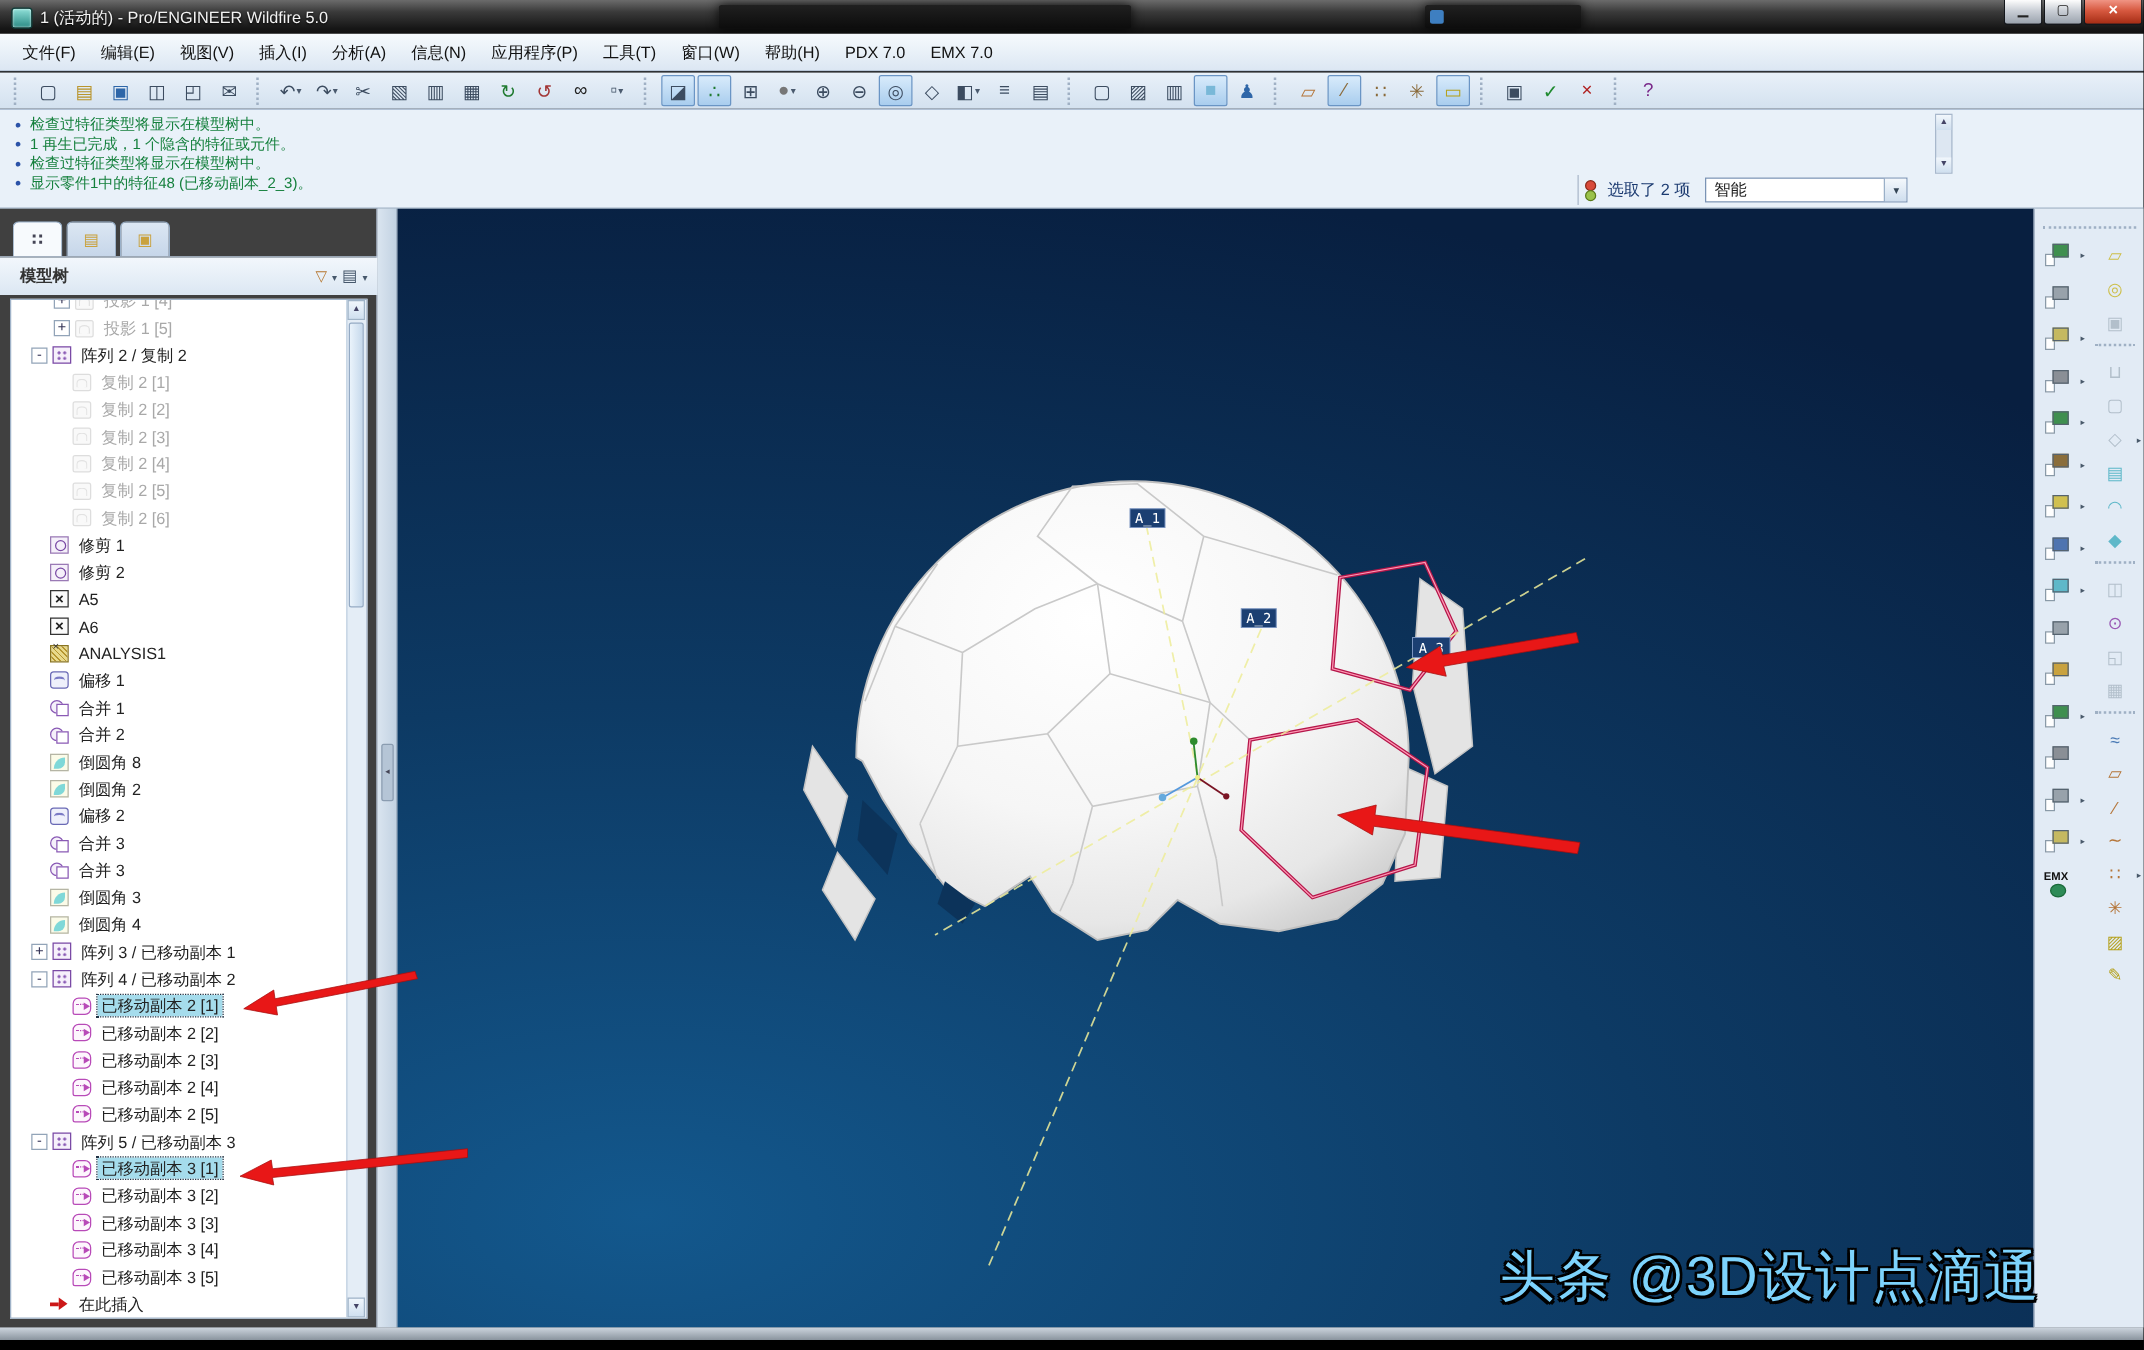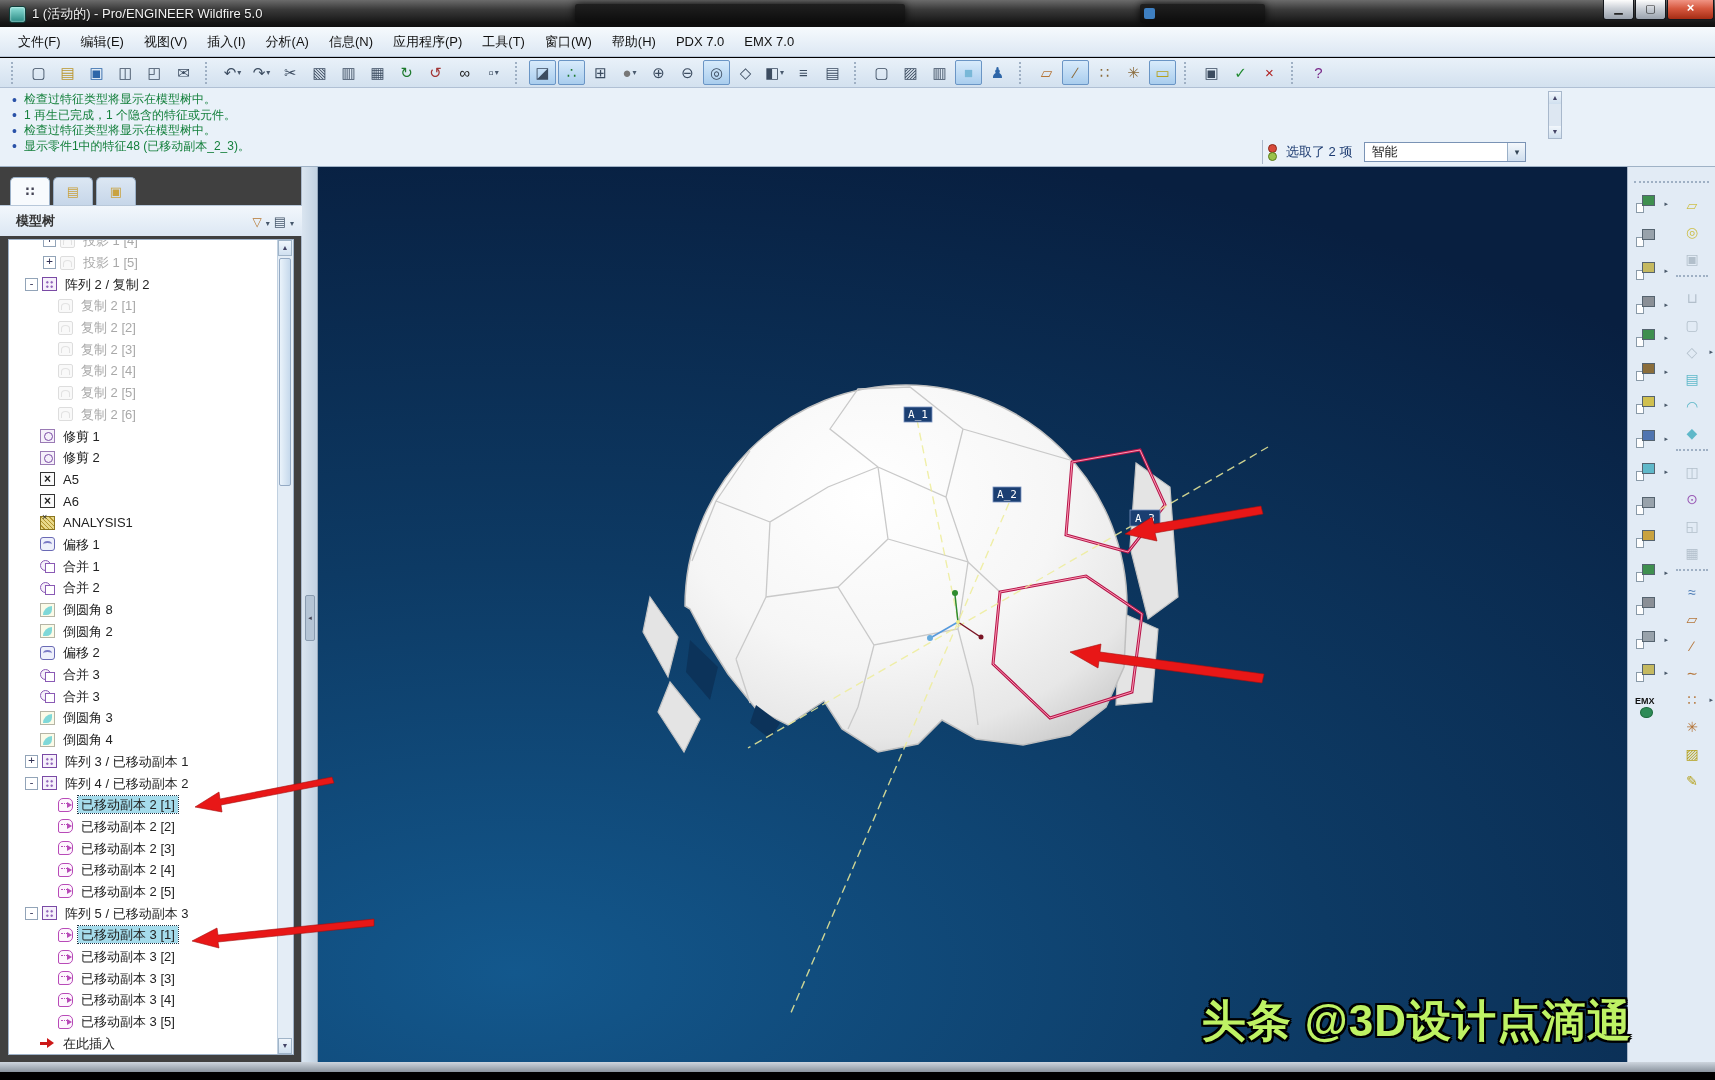--- a/index.html
+++ b/index.html
@@ -144,21 +144,21 @@
   .lcell .pg{position:absolute;left:4px;top:12px;width:8px;height:10px;background:#fff;border:1px solid #8a9aa8;box-sizing:border-box}
   .lcell .fly{position:absolute;right:0;top:9px;font-size:7px;color:#49596a}
   .lcell .emxtxt{position:absolute;left:3px;top:2px;font-size:9px;font-weight:bold;color:#111}
   .lcell.emx .blk{background:#3fae6a;border-radius:50%;left:8px;top:13px;border-color:#1a6a3a}
   .rcell{height:27px;display:flex;align-items:center;justify-content:center;font-size:14px;color:#50607a;position:relative}
   .rcell.mut{color:#b2bfcb}
   .rcell .fly{position:absolute;right:-1px;top:10px;font-size:7px;color:#49596a}
   .rsep{height:6px;border-top:2px dotted #9fb0c4;margin:3px 4px 1px}
 
   
-  .watermark{position:absolute;left:1080px;top:992px;width:552px;text-align:right;font-size:44px;font-weight:bold;color:#bef264;
+  .watermark{position:absolute;left:1080px;top:992px;width:552px;text-align:right;font-size:44px;font-weight:normal;color:#7dd3fc;
     letter-spacing:1px;z-index:60;white-space:nowrap;
     text-shadow:2px 0 0 #000,-2px 0 0 #000,0 2px 0 #000,0 -2px 0 #000,2px 2px 0 #000,-2px -2px 0 #000,2px -2px 0 #000,-2px 2px 0 #000}
   .overlay{position:absolute;left:0;top:0;width:1715px;height:1080px;z-index:55;pointer-events:none}
 
   .win-bottom{position:absolute;left:0;top:1062px;width:1715px;height:10px;background:linear-gradient(#cdd5de,#8a949e)}
 
   
   .axlabel rect{fill:#1b3f72;stroke:#7a94c0;stroke-width:0.8}
   .axlabel text{fill:#fff;font-size:11px;font-family:"DejaVu Sans Mono",monospace}
 </style>

